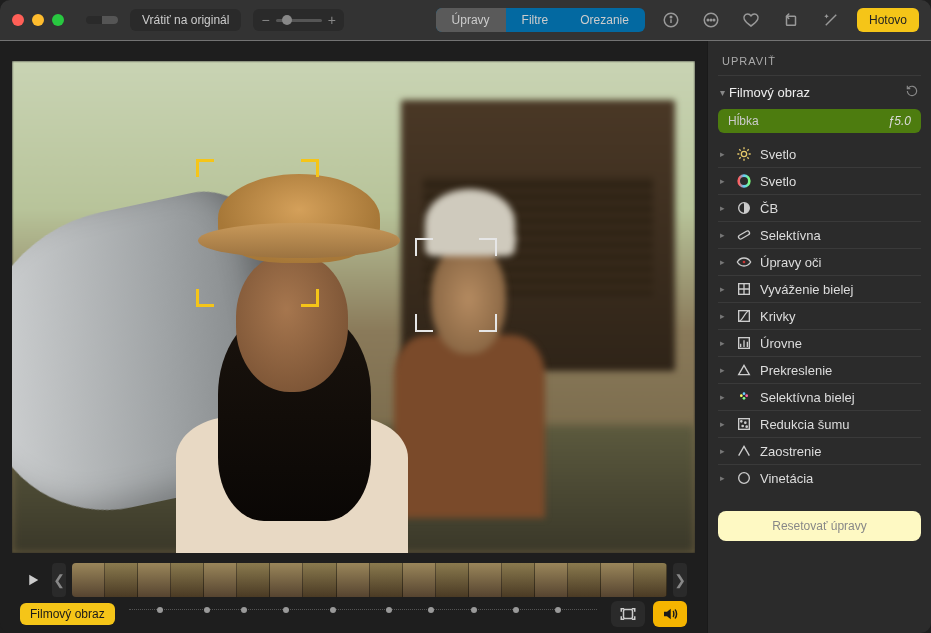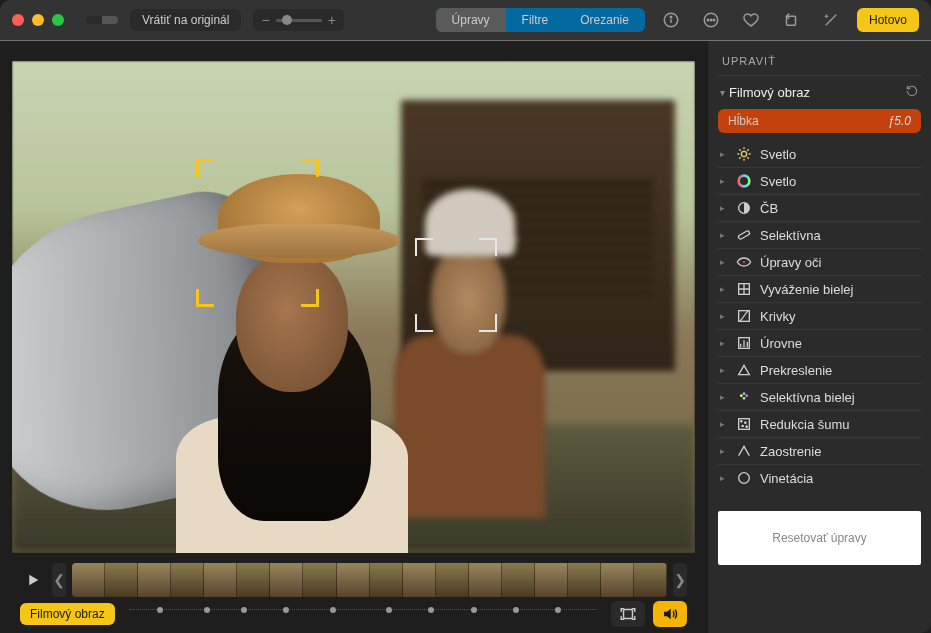--- a/index.html
+++ b/index.html
@@ -86,30 +86,30 @@
 .tl-btn { width:34px; height:26px; background:#2a2a2a; border-radius:6px; display:flex; align-items:center; justify-content:center; cursor:pointer; }
 .tl-btn.accent { background:#f5b400; color:#1a1a1a; }
 
 
 .sidebar { width: 224px; background: #2b2b2b; border-left: 1px solid #1a1a1a; padding: 10px 10px; display:flex; flex-direction:column; overflow-y:auto; }
 .sb-title { font-size: 11px; letter-spacing: 1px; color:#aaa; padding: 4px 4px 8px; border-bottom:1px solid #3a3a3a; }
 .section-head { display:flex; align-items:center; padding: 8px 2px 6px; font-size:13px; color:#eee; cursor:pointer; }
 .section-head .chev { margin-right:4px; color:#888; font-size:10px; }
 .section-head .reset { margin-left:auto; color:#777; cursor:pointer; }
 .section-head .reset svg { width: 14px; height: 14px; }
-.depth-row { display:flex; align-items:center; background:#c2410c; border-radius:6px; padding:5px 10px; margin: 2px 0 8px; font-size:12px; }
+.depth-row { display:flex; align-items:center; background:#4d7c0f; border-radius:6px; padding:5px 10px; margin: 2px 0 8px; font-size:12px; }
 .depth-row .val { margin-left:auto; font-style: italic; color:#ddd; }
 
 .adj { display:flex; align-items:center; gap:8px; padding:5px 2px; font-size:13px; color:#ddd; border-top:1px solid #3a3a3a; cursor:pointer; }
 .adj:first-of-type { border-top:none; }
 .adj .chev { color:#777; font-size:9px; width:8px; }
 .adj .ic { width:16px; height:16px; display:flex; align-items:center; justify-content:center; }
 .adj .ic svg { width:16px; height:16px; }
 
-.reset-all { margin-top:auto; background:#ffffff; color:#888; border:none; border-radius:2px; padding:20px; font-size:12px; cursor:pointer; margin-top: 20px; }
+.reset-all { margin-top:auto; background:#fef9c3; color:#888; border:none; border-radius:8px; padding:8px; font-size:12px; cursor:pointer; margin-top: 20px; }
 
 </style>
 </head>
 <body>
 
 <div class="titlebar">
   <div class="traffic">
     <div class="tl red"></div>
     <div class="tl yellow"></div>
     <div class="tl green"></div>

